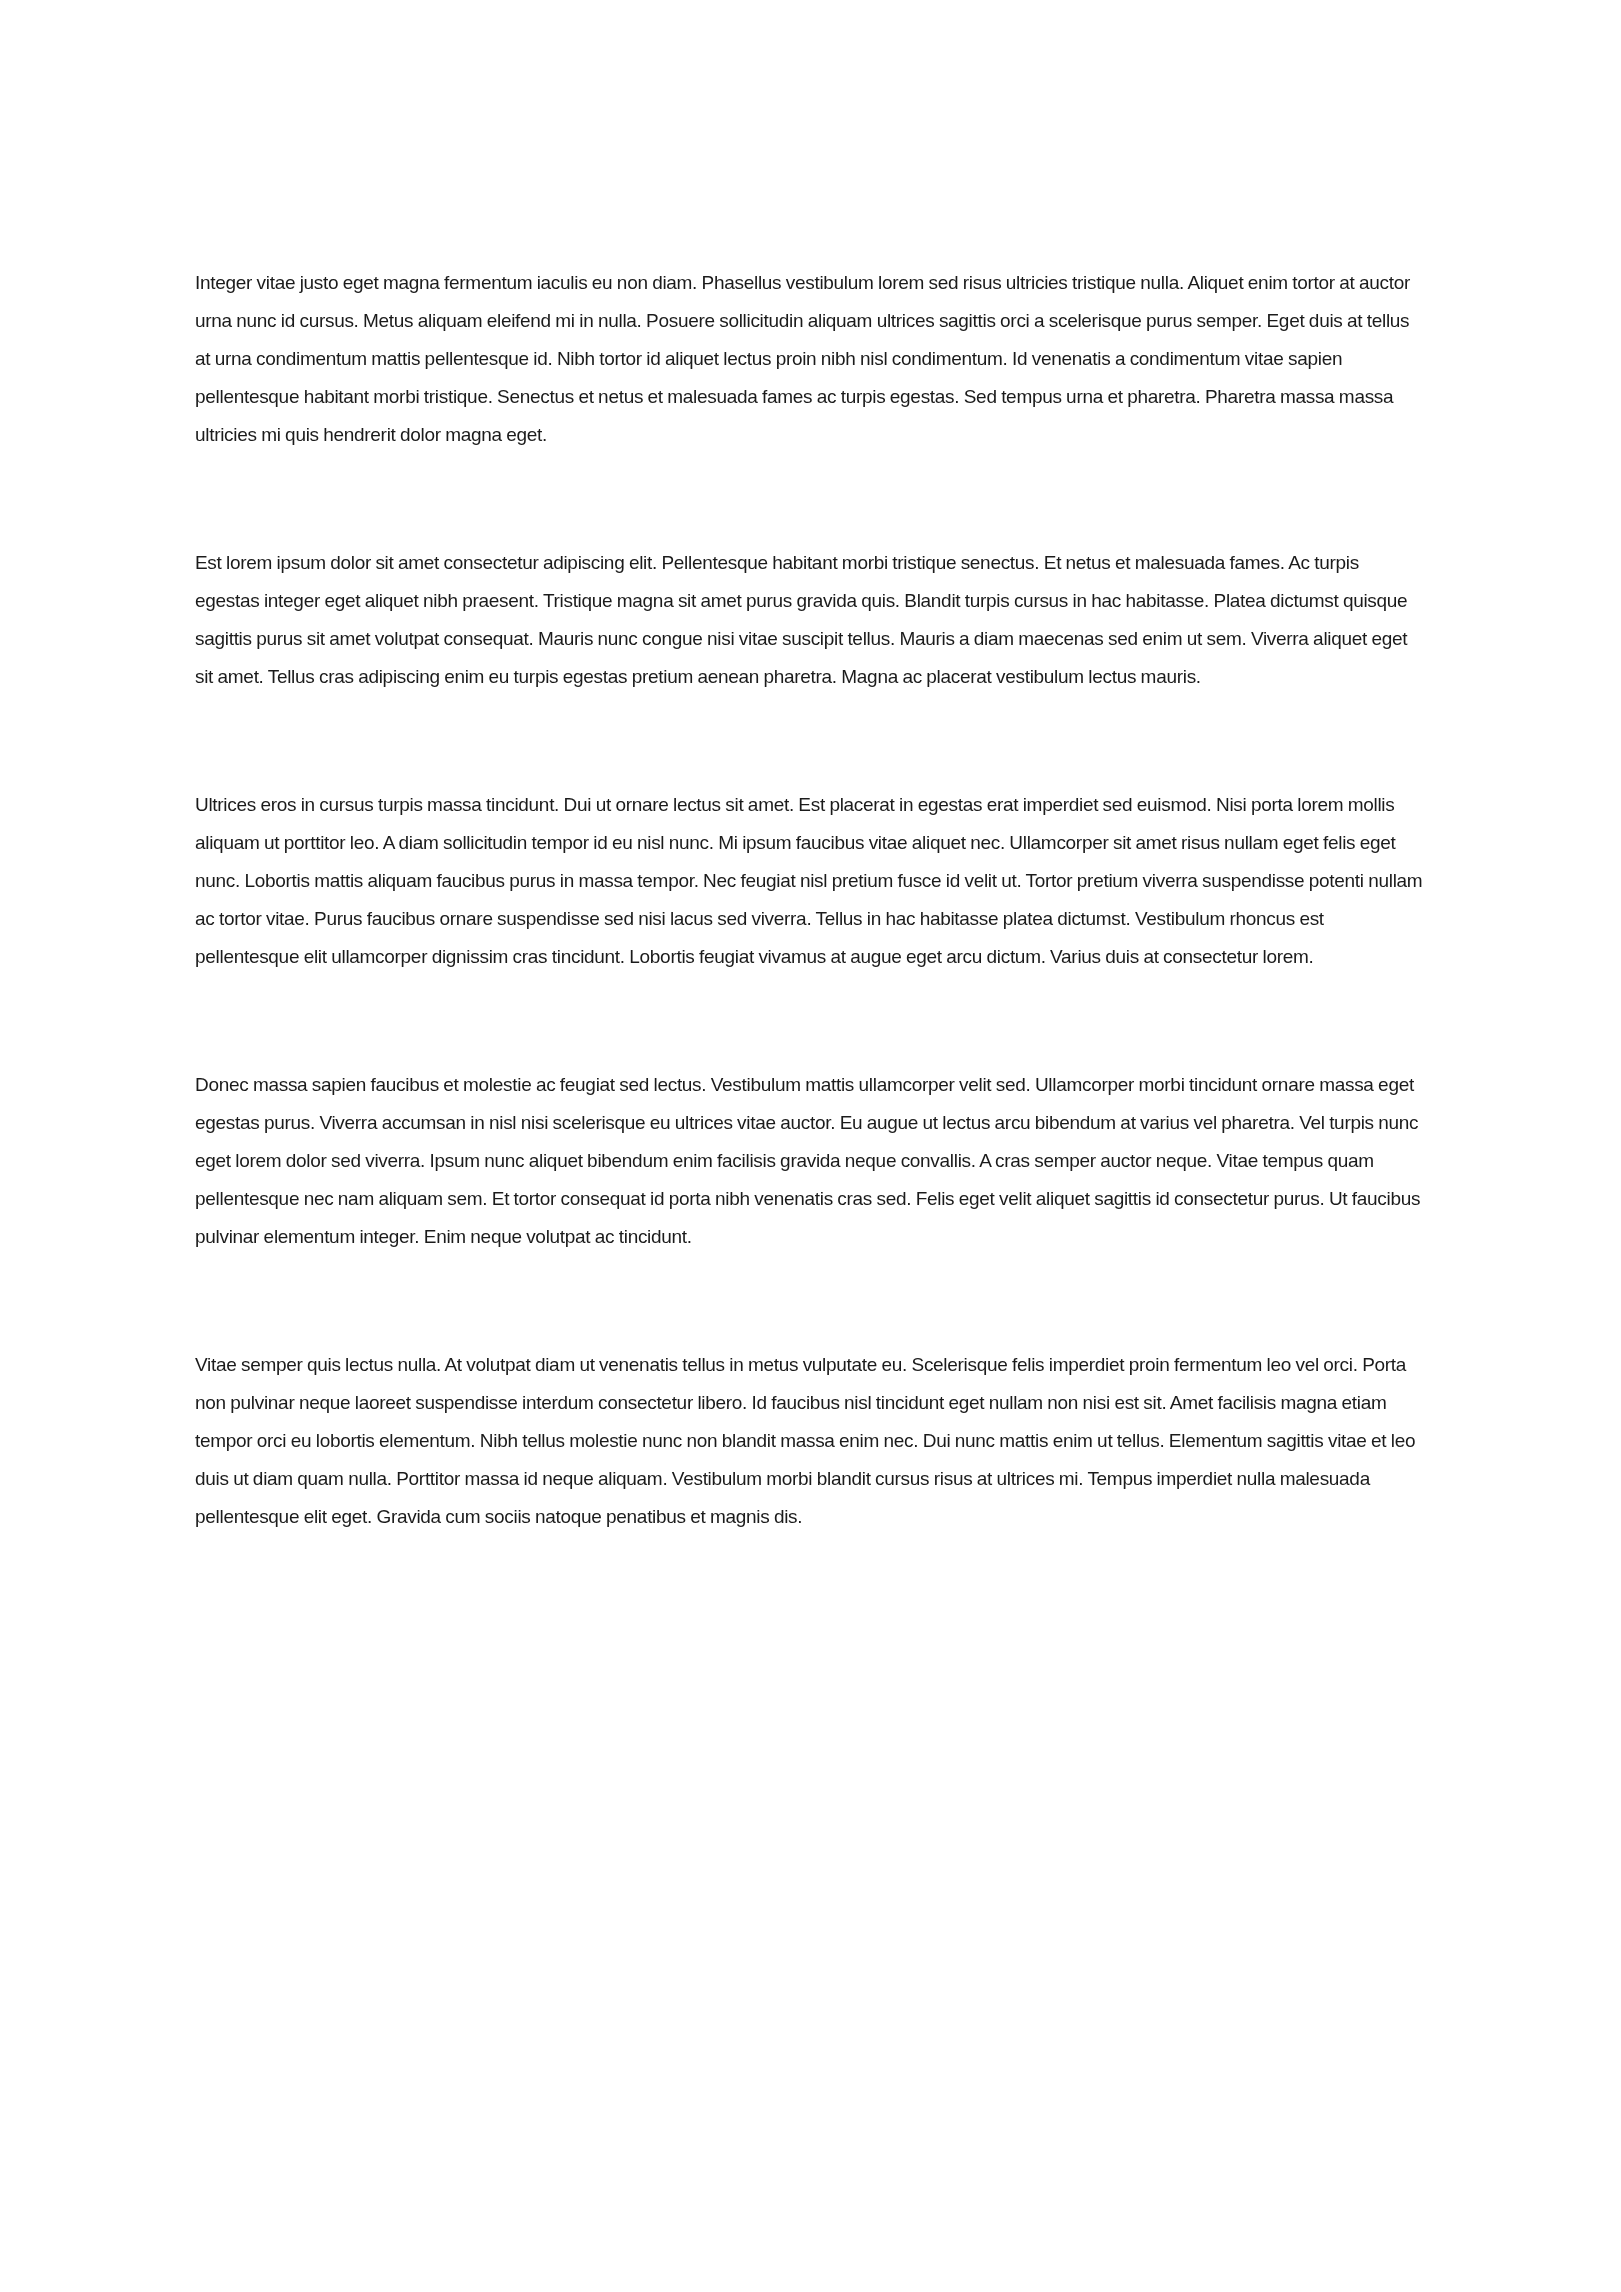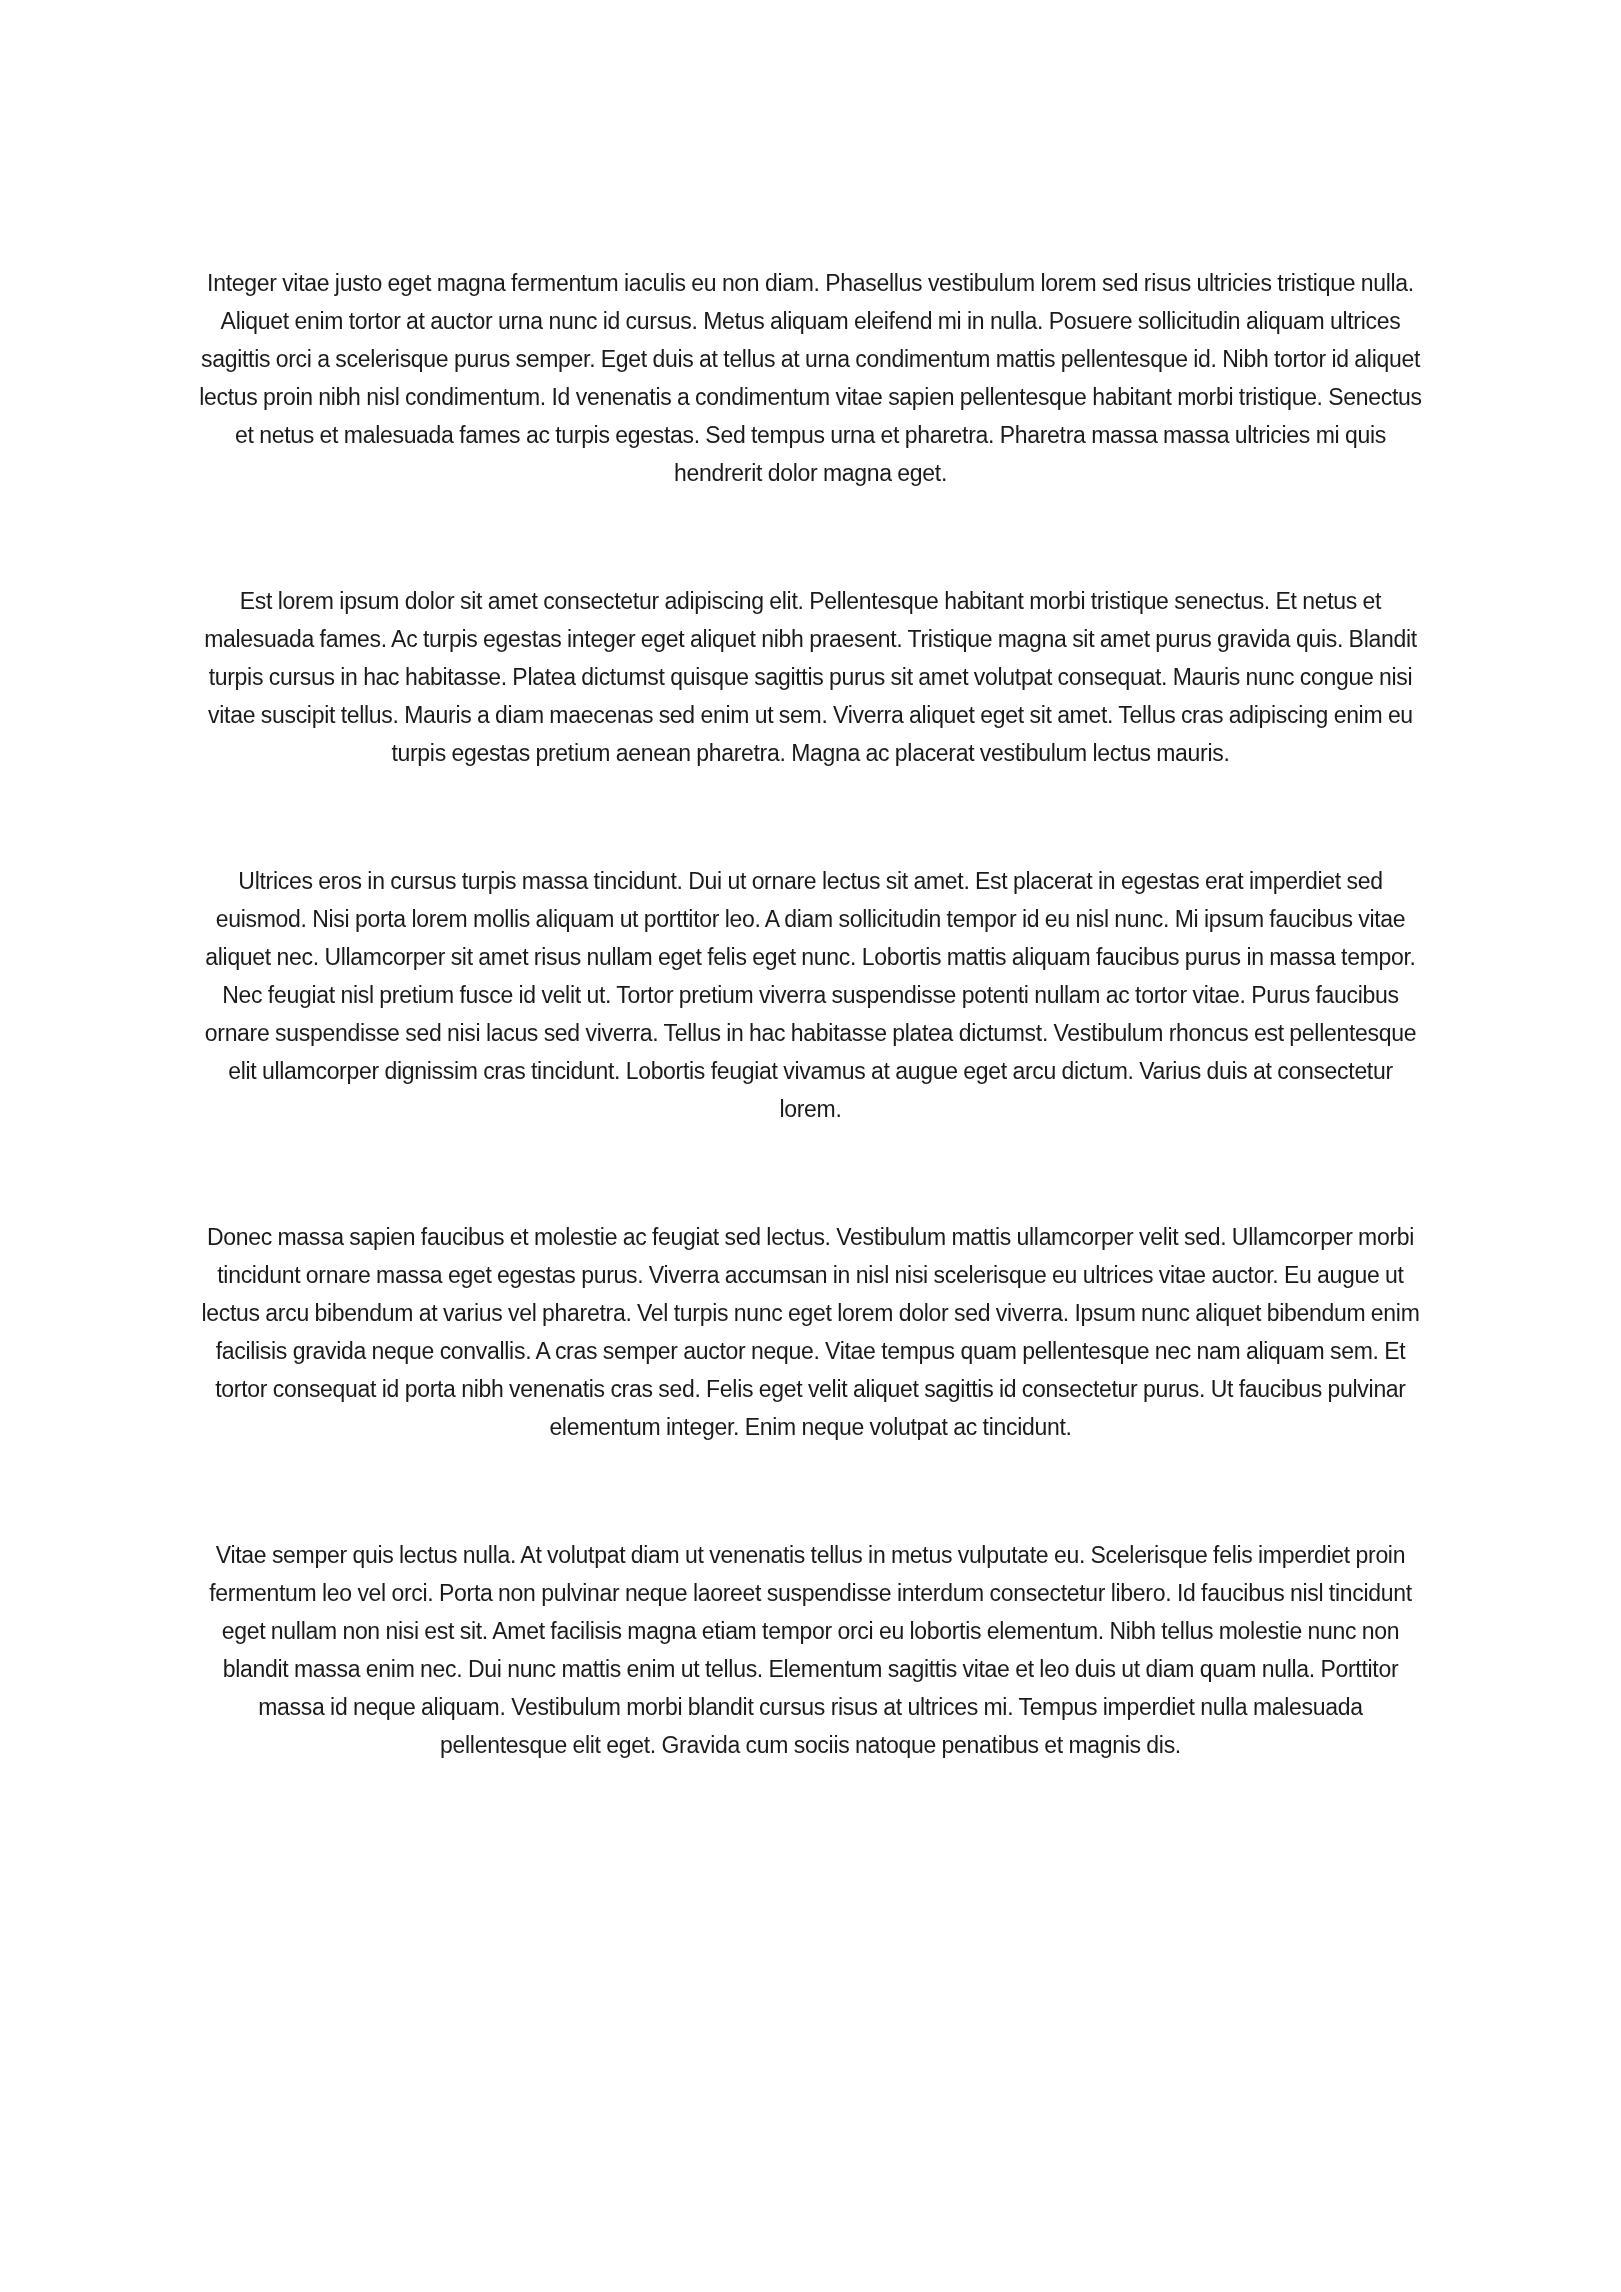--- a/index.html
+++ b/index.html
@@ -18,24 +18,24 @@
     height: 2293px;
     background: #ffffff;
     font-family: "Liberation Sans", sans-serif;
   }
   .doc-body {
     position: absolute;
     left: 195px;
     top: 264px;
     width: 1231px;
     color: #1b1b1b;
-    font-size: 23px;
+    font-size: 19px;
     line-height: 38px;
     letter-spacing: -0.3px;
-    text-align: center;
+    text-align: left;
     word-spacing: -0.5px;
   }
   .doc-body p {
     margin: 0 0 90px 0;
     padding: 0;
   }
   .doc-body p:last-child {
     margin-bottom: 0;
   }
 </style>

